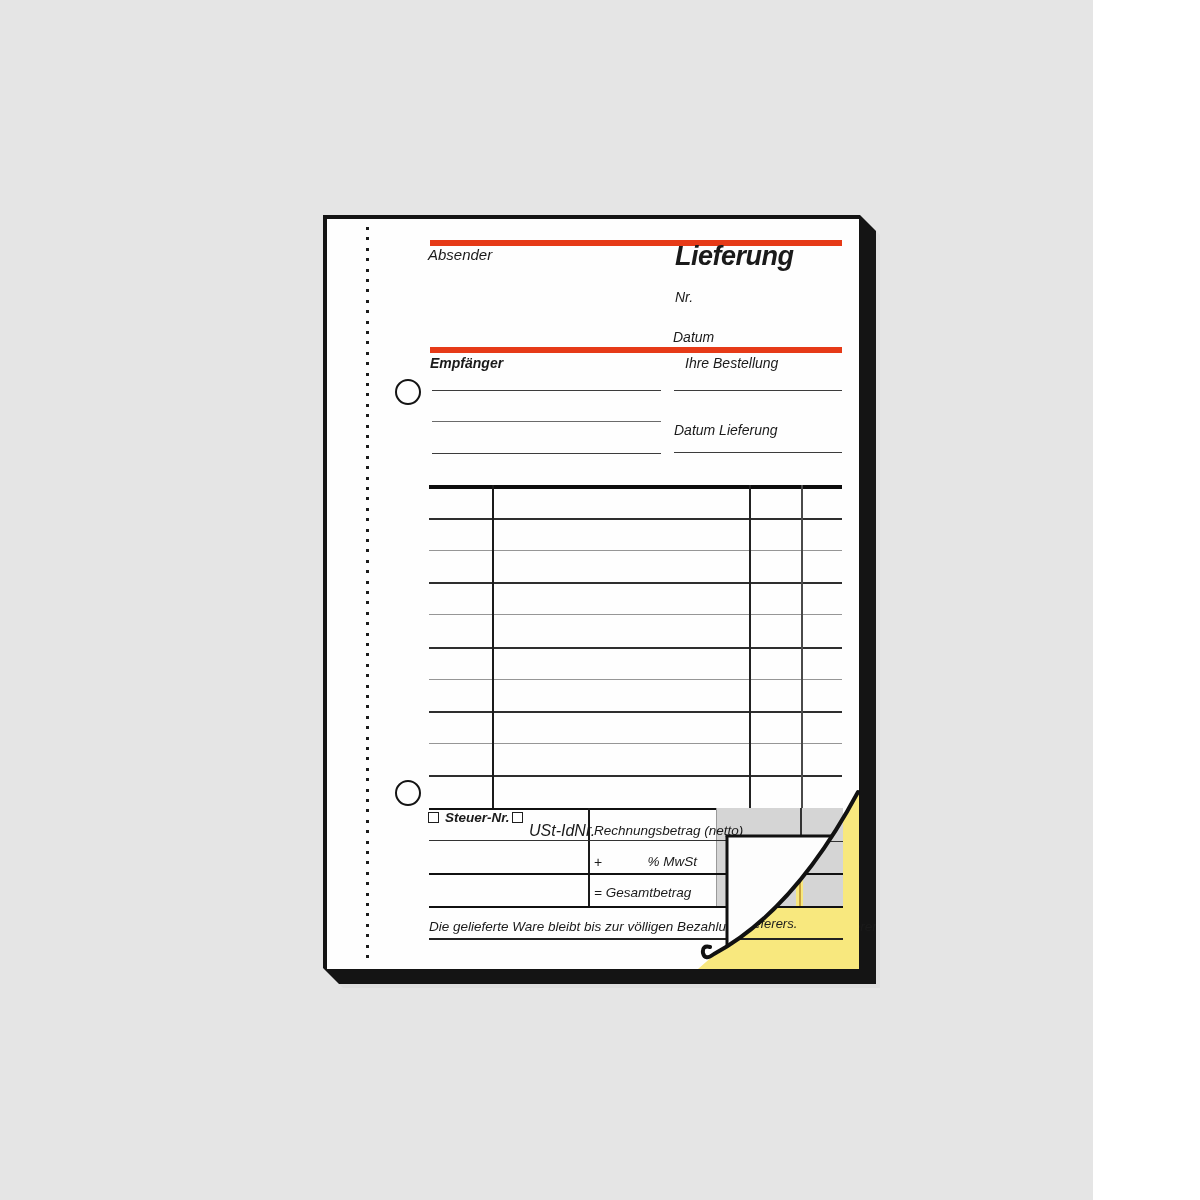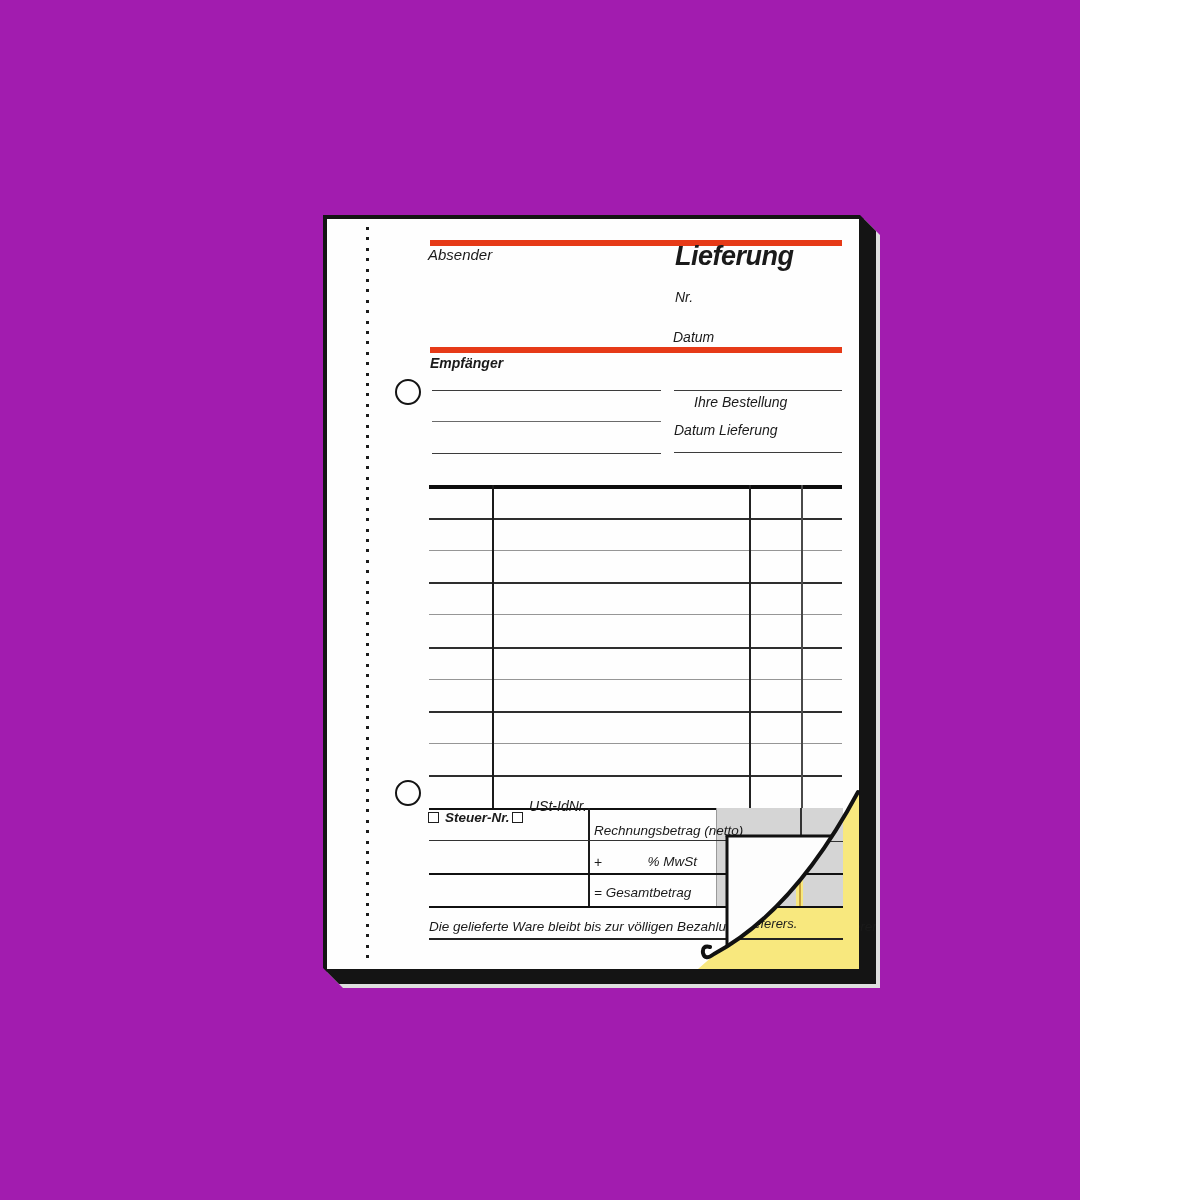--- a/index.html
+++ b/index.html
@@ -1,17 +1,17 @@
 <!DOCTYPE html>
 <html style="--accent: #e63a17; --copyyellow: #f8e87e; --cellgray: #d5d5d5;"><head>
 <meta charset="utf-8">
 <style>
   html,body{margin:0;padding:0;background:#ffffff;}
-  .stage{position:relative;width:1080px;height:1200px;background:#a21caf;overflow:hidden;
-         font-family:"Liberation Sans",sans-serif;color:#1a1a1a;}
+  .stage{position:relative;width:1080px;height:1200px;background:#e5e5e5;overflow:hidden;
+         font-family:"Liberation Sans",sans-serif;color:#1a1a1a;padding-left:13px;}
   .abs{position:absolute;}
   
   .pad{position:absolute;left:323px;top:215px;width:553px;height:769px;background:#141414;
        clip-path:polygon(0 0,537px 0,553px 16px,553px 769px,16px 769px,0 753px);
        }
   .pad-shadow{position:absolute;left:327px;top:219px;width:553px;height:769px;background:#dedede;
        clip-path:polygon(0 0,537px 0,553px 16px,553px 769px,16px 769px,0 753px);}
   .sheet{position:absolute;left:4px;top:4px;width:532px;height:750px;background:#fefefe;}
   
   .hline{position:absolute;background:#2e2e2e;}
@@ -46,21 +46,21 @@
       <div class="hole" style="left:68px;top:561px;"></div>
 
       <div class="red-rule" style="top:21px;"></div>
       <div class="lbl" style="left:101px;top:28px;font-size:15px;">Absender</div>
       <div class="title">Lieferung</div>
       <div class="lbl" style="left:348px;top:71px;">Nr.</div>
       <div class="lbl" style="left:346px;top:111px;font-style:italic;">Datum</div>
       <div class="red-rule" style="top:128px;"></div>
 
       <div class="lbl" style="left:103px;top:137px;font-weight:bold;">Empfänger</div>
-      <div class="lbl" style="left:367px;top:137px;margin-top:39px;">Ihre Bestellung</div>
+      <div class="lbl" style="left:358px;top:137px;">Ihre Bestellung</div>
       <div class="hline" style="left:105px;top:171px;width:229px;height:1.3px;background:#3c3c3c;"></div>
       <div class="hline" style="left:105px;top:202px;width:229px;height:1.2px;background:#6a6a6a;"></div>
       <div class="hline" style="left:105px;top:234px;width:229px;height:1.3px;background:#3c3c3c;"></div>
       <div class="hline" style="left:347px;top:171px;width:168px;height:1.3px;background:#3c3c3c;"></div>
       <div class="lbl" style="left:347px;top:204px;">Datum Lieferung</div>
       <div class="hline" style="left:347px;top:233px;width:168px;height:1.3px;background:#3c3c3c;"></div>
 
       <div class="hline" style="left:102px;top:266px;width:413px;height:3.5px;background:#0d0d0d;"></div>
       <div class="hline" style="left:102px;top:299px;width:413px;height:1.8px;background:#2e2e2e;"></div>
       <div class="hline" style="left:102px;top:331px;width:413px;height:1.4px;background:#969696;"></div>
@@ -80,21 +80,21 @@
       <div class="vline" style="left:473px;top:589px;width:2px;height:98px;background:#333;"></div>
       <div class="vline" style="left:389px;top:589px;width:1px;height:98px;background:#9a9a9a;"></div>
       <div class="vline" style="left:261px;top:589px;width:2px;height:98px;"></div>
       <div class="hline" style="left:102px;top:621px;width:414px;height:1.4px;background:#333;"></div>
       <div class="hline" style="left:102px;top:654px;width:414px;height:2.4px;background:#101010;"></div>
       <div class="hline" style="left:102px;top:687px;width:414px;height:2.4px;background:#101010;"></div>
 
       <div class="checkbox" style="left:101px;top:593px;"></div>
       <div class="lbl" style="left:118px;top:592px;font-size:13.5px;font-weight:bold;">Steuer-Nr.</div>
       <div class="checkbox" style="left:185px;top:593px;"></div>
-      <div class="lbl" style="left:202px;top:580px;font-size:14px;">USt-IdNr.</div>
+      <div class="lbl" style="left:202px;top:604px;font-size:16px;">USt-IdNr.</div>
 
       <div class="lbl" style="left:267px;top:605px;font-size:13.5px;">Rechnungsbetrag (netto)</div>
       <div class="lbl" style="left:267px;top:636px;font-size:14px;font-style:normal;">+</div>
       <div class="lbl" style="left:267px;top:636px;width:103px;text-align:right;font-size:13.5px;">% MwSt</div>
       <div class="lbl" style="left:267px;top:667px;font-size:13.5px;">= Gesamtbetrag</div>
 
       <div class="note">Die gelieferte Ware bleibt bis zur völligen Bezahlung Eigentum des Lieferers.</div>
       <div class="hline" style="left:102px;top:719px;width:414px;height:1.6px;background:#222;"></div>
 
       <div class="yellow">

